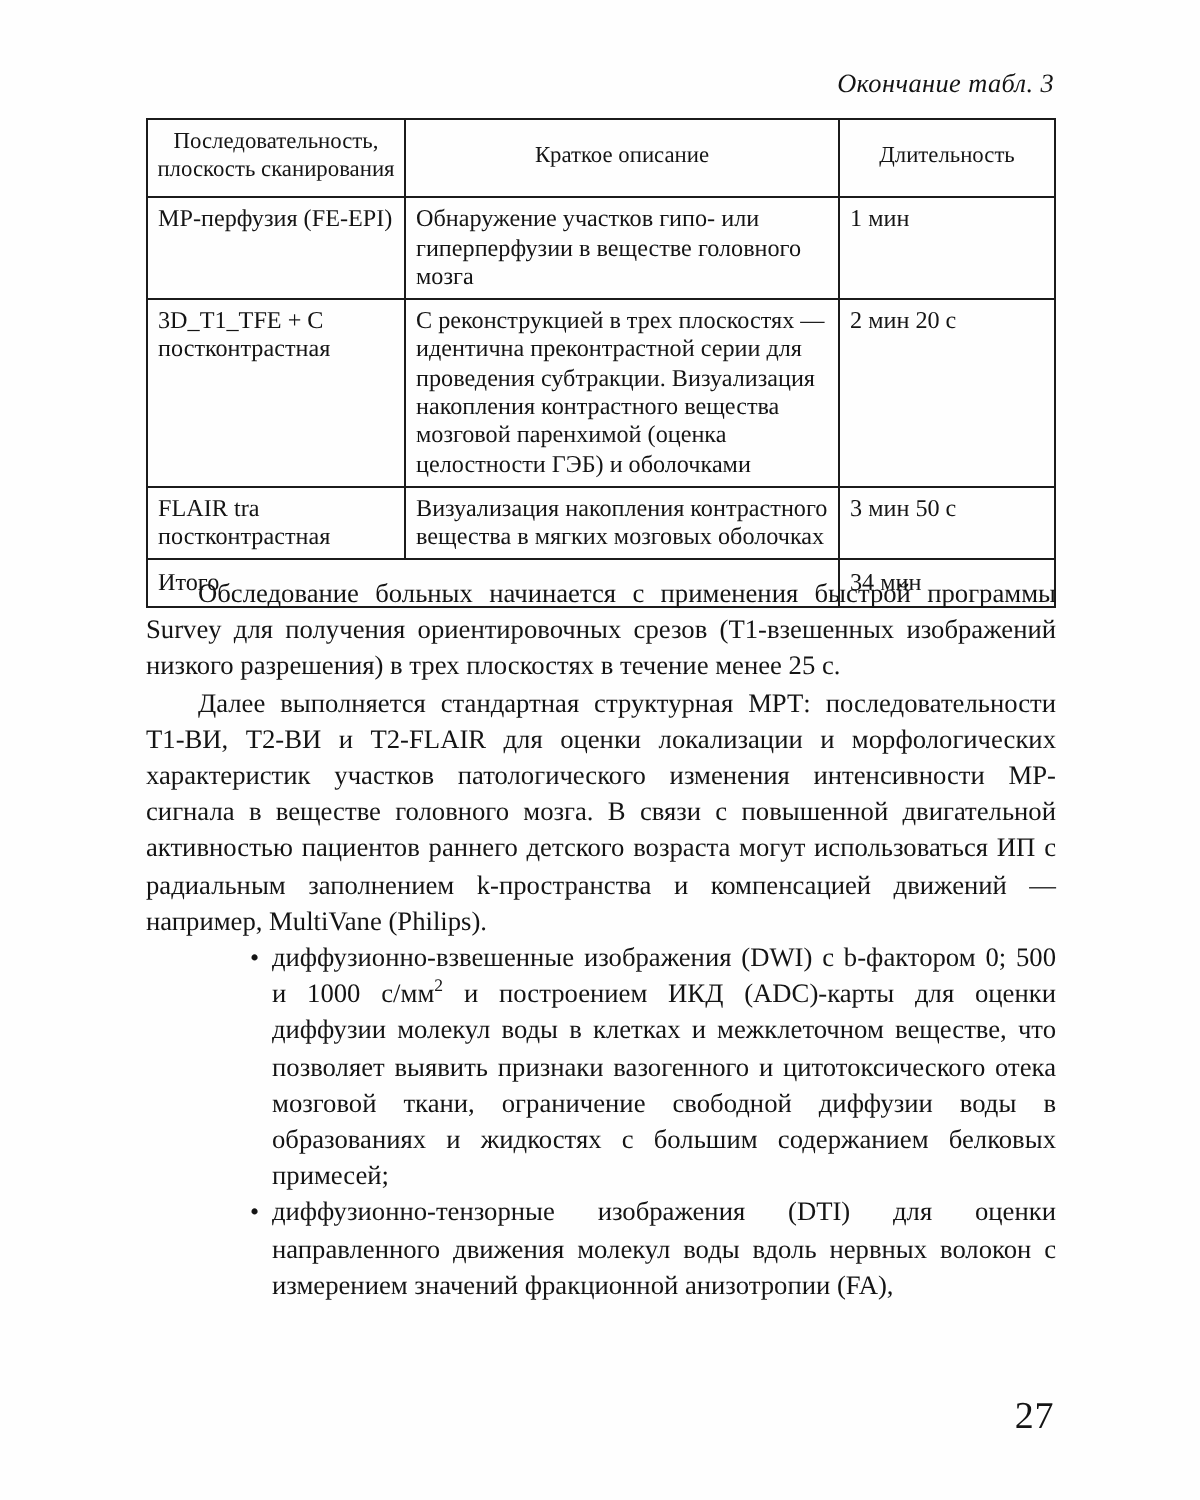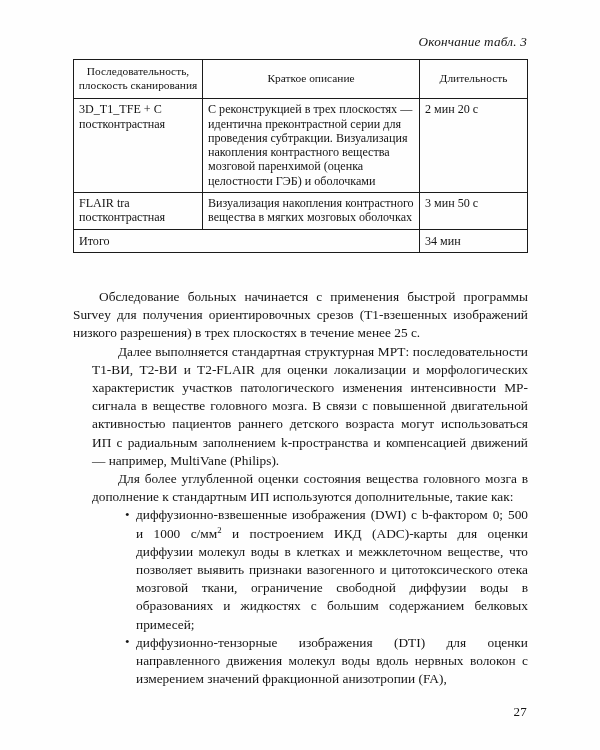--- a/index.html
+++ b/index.html
@@ -82,21 +82,21 @@
     line-height: 1.365;
     text-align: justify;
     text-justify: inter-word;
     hyphens: manual;
   }
   .body p {
     margin: 0;
     text-indent: 26px;
     font-family: Liberation Serif, serif;
   }
-  .body p + p { margin-top: 0px; margin-left: 19px; }
+  .body p + p { margin-top: 0px; }
 
   ul.dash-list {
     list-style: none;
     margin: 0;
     padding: 0;
   }
   ul.dash-list > li {
     position: relative;
     margin: 0;
     padding-left: 11px;
@@ -114,21 +114,21 @@
     font-size: 0.66em;
     vertical-align: super;
     line-height: 0;
   }
 
   
   .folio {
     position: absolute;
     right: 73px;
     bottom: 30px;
-    font-size: 13px;
+    font-size: 19px;
     letter-spacing: 0.3px;
   }
 </style>
 </head>
 <body>
 
 <div class="page">
 
   <div class="running-head">Окончание табл. 3</div>
 
@@ -141,41 +141,45 @@
       </colgroup>
       <thead>
         <tr>
           <th>Последовательность, плоскость сканирования</th>
           <th>Краткое описание</th>
           <th>Длительность</th>
         </tr>
       </thead>
       <tbody>
         <tr>
+          <td>МР-перфузия (FE-EPI)</td>
+          <td class="desc">Обнаружение участков гипо- или гиперперфузии в веществе головного мозга</td>
+          <td>1 мин</td>
+        </tr>
+        <tr>
           <td>3D_T1_TFE + С постконтрастная</td>
           <td class="desc">С реконструкцией в трех плоскостях — идентична преконтрастной серии для проведения субтракции. Визуализация накопления контрастного вещества мозговой паренхимой (оценка целостности ГЭБ) и оболочками</td>
           <td>2 мин 20 с</td>
         </tr>
         <tr>
           <td>FLAIR tra постконтрастная</td>
           <td class="desc">Визуализация накопления контрастного вещества в мягких мозговых оболочках</td>
           <td>3 мин 50 с</td>
         </tr>
         <tr class="total">
           <td colspan="2">Итого</td>
           <td>34 мин</td>
         </tr>
       </tbody>
     </table>
   </div>
 
   <div class="body">
     <p>Обследование больных начинается с применения быстрой программы Survey для получения ориентировочных срезов (Т1-взешенных изображений низкого разрешения) в трех плоскостях в течение менее 25 с.</p>
     <p>Далее выполняется стандартная структурная МРТ: последовательности Т1-ВИ, Т2-ВИ и Т2-FLAIR для оценки локализации и морфологических характеристик участков патологического изменения интенсивности МР-сигнала в веществе головного мозга. В связи с повышенной двигательной активностью пациентов раннего детского возраста могут использоваться ИП с радиальным заполнением k-пространства и компенсацией движений — например, MultiVane (Philips).</p>
-    <p>Для более углубленной оценки состояния вещества головного мозга в дополнение к стандартным ИП используются дополнительные, такие как:</p>
 
     <ul class="dash-list">
       <li>
         <span class="bullet">•</span><span>диффузионно-взвешенные изображения (DWI) с b-фактором 0; 500 и 1000 с/мм</span><sup class="sq">2</sup><span> и построением ИКД (ADC)-карты для оценки диффузии молекул воды в клетках и межклеточном веществе, что позволяет выявить признаки вазогенного и цитотоксического отека мозговой ткани, ограничение свободной диффузии воды в образованиях и жидкостях с большим содержанием белковых примесей;</span>
       </li>
       <li>
         <span class="bullet">•</span><span>диффузионно-тензорные изображения (DTI) для оценки направленного движения молекул воды вдоль нервных волокон с измерением значений фракционной анизотропии (FA),</span>
       </li>
     </ul>
   </div>

